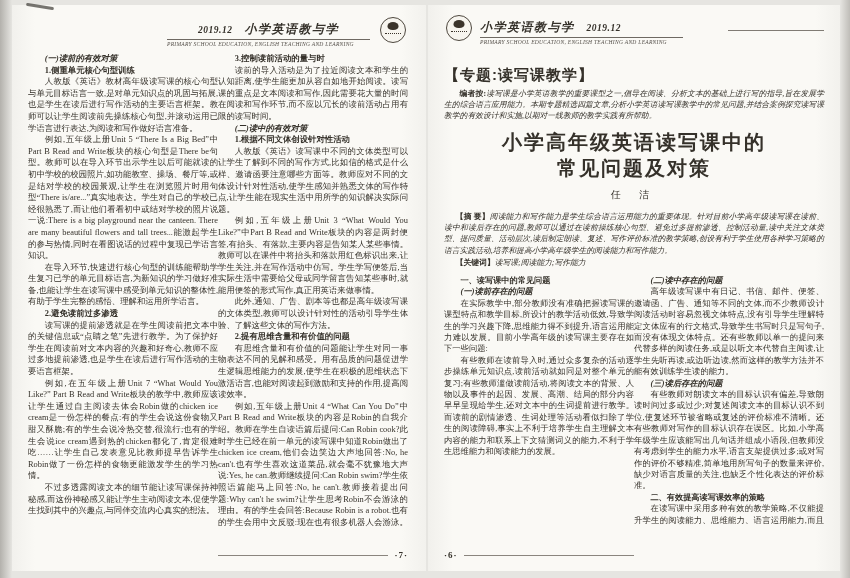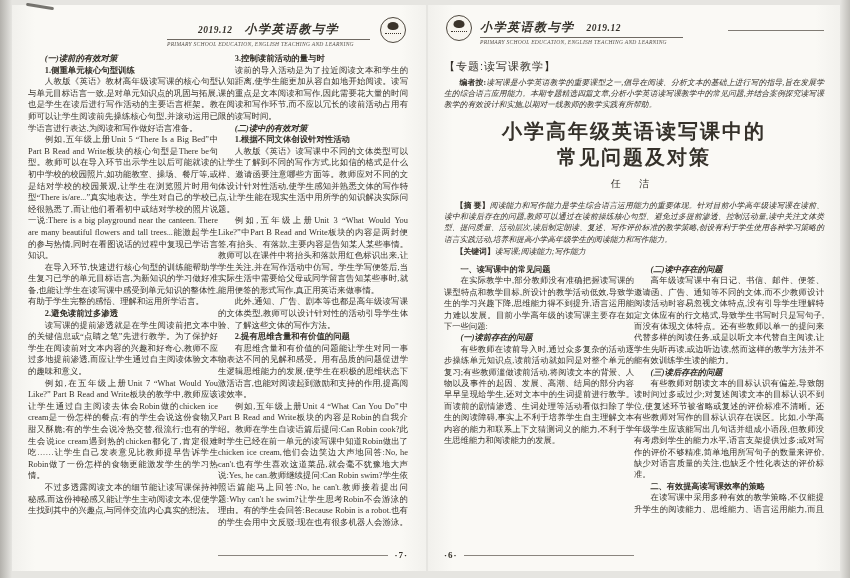--- a/index.html
+++ b/index.html
@@ -40,21 +40,21 @@
   .col{flex:1;min-width:0;overflow:hidden;}
   .lp .cols{margin-top:2px;height:474px;font-size:8.4px;line-height:11.6px;}
   .rp .cols{margin-top:7px;height:252px;font-size:8.3px;line-height:11.4px;}
   .blk{text-align:justify;text-justify:inter-ideograph;}
   .blk-p{text-indent:2em;}
   .blk-sec{text-indent:2em;font-style:italic;font-weight:600;}
   .blk-sub{text-indent:2em;font-weight:bold;}
   .blk-h{text-indent:2em;font-weight:bold;font-family:Liberation Sans, sans-serif;font-size:8.2px;}
 
   
-  .topic-tag{margin-top:14px;font-weight:normal;font-size:11px;letter-spacing:1px;font-family:"Liberation Sans","DejaVu Sans",sans-serif;}
+  .topic-tag{margin-top:21px;font-weight:bold;font-size:15px;letter-spacing:1px;font-family:"Liberation Sans","DejaVu Sans",sans-serif;}
   .editor-note{margin-top:3px;font-size:7.8px;line-height:11px;text-align:justify;font-style:italic;text-indent:2em;}
   .editor-note .lbl{font-weight:bold;font-style:normal;}
   .article-title{margin-top:8px;text-align:center;font-size:20px;font-weight:bold;line-height:26px;letter-spacing:2px;}
   .author{margin-top:7px;text-align:center;font-size:10px;letter-spacing:8px;}
   .abstract{margin-top:9px;font-size:7.8px;line-height:11.2px;text-align:justify;font-style:italic;text-indent:1.5em;}
   .abstract .lbl,.keywords .lbl{font-weight:bold;font-style:normal;}
   .keywords{margin-top:1px;font-size:7.8px;line-height:11.2px;font-style:italic;text-indent:1.5em;}
 
   
   .lp-footer{position:absolute;bottom:11px;right:18px;width:190px;display:flex;align-items:center;gap:6px;}
@@ -79,21 +79,21 @@
       <div class="seal"></div>
     </div>
     <div class="cols">
       <div class="col">
           <div class="blk blk-sec">(一)读前的有效对策</div>
           <div class="blk blk-sub">1.侧重单元核心句型训练</div>
           <div class="blk blk-p">人教版《英语》教材高年级读写课的核心句型与单元目标语言一致,是对单元知识点的巩固与拓展,也是学生在读后进行写作活动的主要语言框架。教师可以让学生阅读前先操练核心句型,并滚动运用已学语言进行表达,为阅读和写作做好语言准备。</div>
           <div class="blk blk-p">例如,五年级上册Unit 5 “There Is a Big Bed”中Part B Read and Write板块的核心句型是There be句型。教师可以在导入环节出示学生以后可能就读的初中学校的校园照片,如功能教室、操场、餐厅等,或是结对学校的校园景观,让学生在浏览照片时用句型“There is/are...”真实地表达。学生对自己的学校已经很熟悉了,而让他们看看初中或结对学校的照片说一说:There is a big playground near the canteen. There are many beautiful flowers and tall trees...能激起学生的参与热情,同时在看图说话的过程中复现已学语言知识。</div>
           <div class="blk blk-p">在导入环节,快速进行核心句型的训练能帮助学生复习已学的单元目标语言,为新知识的学习做好准备,也能让学生在读写课中感受到单元知识的整体性,有助于学生完整的感悟、理解和运用所学语言。</div>
           <div class="blk blk-sub">2.避免读前过多渗透</div>
-          <div class="blk blk-p">读写课的提前渗透就是在学生阅读前把文本中的关键信息或“点睛之笔”先进行教学。为了保护好学生在阅读前对文本内容的兴趣和好奇心,教师不应过多地提前渗透,而应让学生通过自主阅读体验文本的趣味和意义。</div>
+          <div class="blk blk-p">读写课的提前渗透就是在学生阅读前把文本中的关键信息或“点睛之笔”先进行教学。为了保护好学生在阅读前对文本内容的兴趣和好奇心,教师不应过多地提前渗透,也是学生在读后进行写作活动的主要语言框架。</div>
           <div class="blk blk-p">例如,在五年级上册Unit 7 “What Would You Like?” Part B Read and Write板块的教学中,教师应该让学生通过自主阅读去体会Robin做的chicken ice cream是一份怎样的餐点:有的学生会说这份食物又甜又酥脆;有的学生会说冷热交替,很流行;也有的学生会说ice cream遇到热的chicken都化了,肯定很难吃……让学生自己发表意见比教师提早告诉学生Robin做了一份怎样的食物更能激发学生的学习热情。</div>
           <div class="blk blk-p">不过多透露阅读文本的细节能让读写课保持神秘感,而这份神秘感又能让学生主动阅读文本,促使学生找到其中的兴趣点,与同伴交流内心真实的想法。</div>
         </div>
       <div class="col">
           <div class="blk blk-sub">3.控制读前活动的量与时</div>
           <div class="blk blk-p">读前的导入活动是为了拉近阅读文本和学生的认知距离,使学生能更加从容自如地开始阅读。读写课的重点是文本阅读和写作,因此需要花大量的时间在阅读和写作环节,而不应以冗长的读前活动占用有限的读写时间。</div>
           <div class="blk blk-sec">(二)读中的有效对策</div>
           <div class="blk blk-sub">1.根据不同文体创设针对性活动</div>
           <div class="blk blk-p">人教版《英语》读写课中不同的文体类型可以让学生了解到不同的写作方式,比如信的格式是什么样、邀请函要注意哪些方面等。教师应对不同的文体设计针对性活动,使学生感知并熟悉文体的写作特点,让学生能在现实生活中用所学的知识解决实际问题。</div>
           <div class="blk blk-p">例如,五年级上册Unit 3 “What Would You Like?”中Part B Read and Write板块的内容是两封便签,有抬头、有落款,主要内容是告知某人某些事情。教师可以在课件中将抬头和落款用红色标识出来,让学生关注,并在写作活动中仿写。学生学写便签后,当实际生活中需要给父母或同学留言告知某些事时,就能用便签的形式写作,真正用英语来做事情。</div>
@@ -132,22 +132,22 @@
 
     <div class="author">任 洁</div>
 
     <div class="abstract"><span class="lbl">【摘 要】</span><span>阅读能力和写作能力是学生综合语言运用能力的重要体现。针对目前小学高年级读写课在读前、读中和读后存在的问题,教师可以通过在读前操练核心句型、避免过多提前渗透、控制活动量,读中关注文体类型、提问质量、活动层次,读后制定朗读、复述、写作评价标准的教学策略,创设有利于学生使用各种学习策略的语言实践活动,培养和提高小学高年级学生的阅读能力和写作能力。</span></div>
 
     <div class="keywords"><span class="lbl">【关键词】</span><span>读写课;阅读能力;写作能力</span></div>
 
     <div class="cols">
       <div class="col">
           <div class="blk blk-h">一、读写课中的常见问题</div>
+          <div class="blk blk-sec">(一)读前存在的问题</div>
           <div class="blk blk-p">在实际教学中,部分教师没有准确把握读写课的课型特点和教学目标,所设计的教学活动低效,导致学生的学习兴趣下降,思维能力得不到提升,语言运用能力难以发展。目前小学高年级的读写课主要存在如下一些问题:</div>
-          <div class="blk blk-sec">(一)读前存在的问题</div>
           <div class="blk blk-p">有些教师在读前导入时,通过众多复杂的活动逐步操练单元知识点,读前活动就如同是对整个单元的复习;有些教师滥做读前活动,将阅读文本的背景、人物以及事件的起因、发展、高潮、结局的部分内容早早呈现给学生,还对文本中的生词提前进行教学。而读前的剧情渗透、生词处理等活动看似扫除了学生的阅读障碍,事实上不利于培养学生自主理解文本内容的能力和联系上下文猜测词义的能力,不利于学生思维能力和阅读能力的发展。</div>
         </div>
       <div class="col">
           <div class="blk blk-sec">(二)读中存在的问题</div>
           <div class="blk blk-p">高年级读写课中有日记、书信、邮件、便签、邀请函、广告、通知等不同的文体,而不少教师设计阅读活动时容易忽视文体特点,没有引导学生理解特定文体应有的行文格式,导致学生书写时只是写句子,而没有体现文体特点。还有些教师以单一的提问来代替多样的阅读任务,或是以听文本代替自主阅读,让学生先听再读,或边听边读,然而这样的教学方法并不能有效训练学生读的能力。</div>
           <div class="blk blk-sec">(三)读后存在的问题</div>
           <div class="blk blk-p">有些教师对朗读文本的目标认识有偏差,导致朗读时间过多或过少;对复述阅读文本的目标认识不到位,使复述环节被省略或复述的评价标准不清晰。还有些教师对写作的目标认识存在误区。比如,小学高年级学生应该能写出几句话并组成小语段,但教师没有考虑到学生的能力水平,语言支架提供过多;或对写作的评价不够精准,简单地用所写句子的数量来评价,缺少对语言质量的关注,也缺乏个性化表达的评价标准。</div>
           <div class="blk blk-h">二、有效提高读写课效率的策略</div>
           <div class="blk blk-p">在读写课中采用多种有效的教学策略,不仅能提升学生的阅读能力、思维能力、语言运用能力,而且能激发学生对读写课的学习兴趣和参与热情,使学生全身心地投入到读写课的学习中。</div>
         </div>

